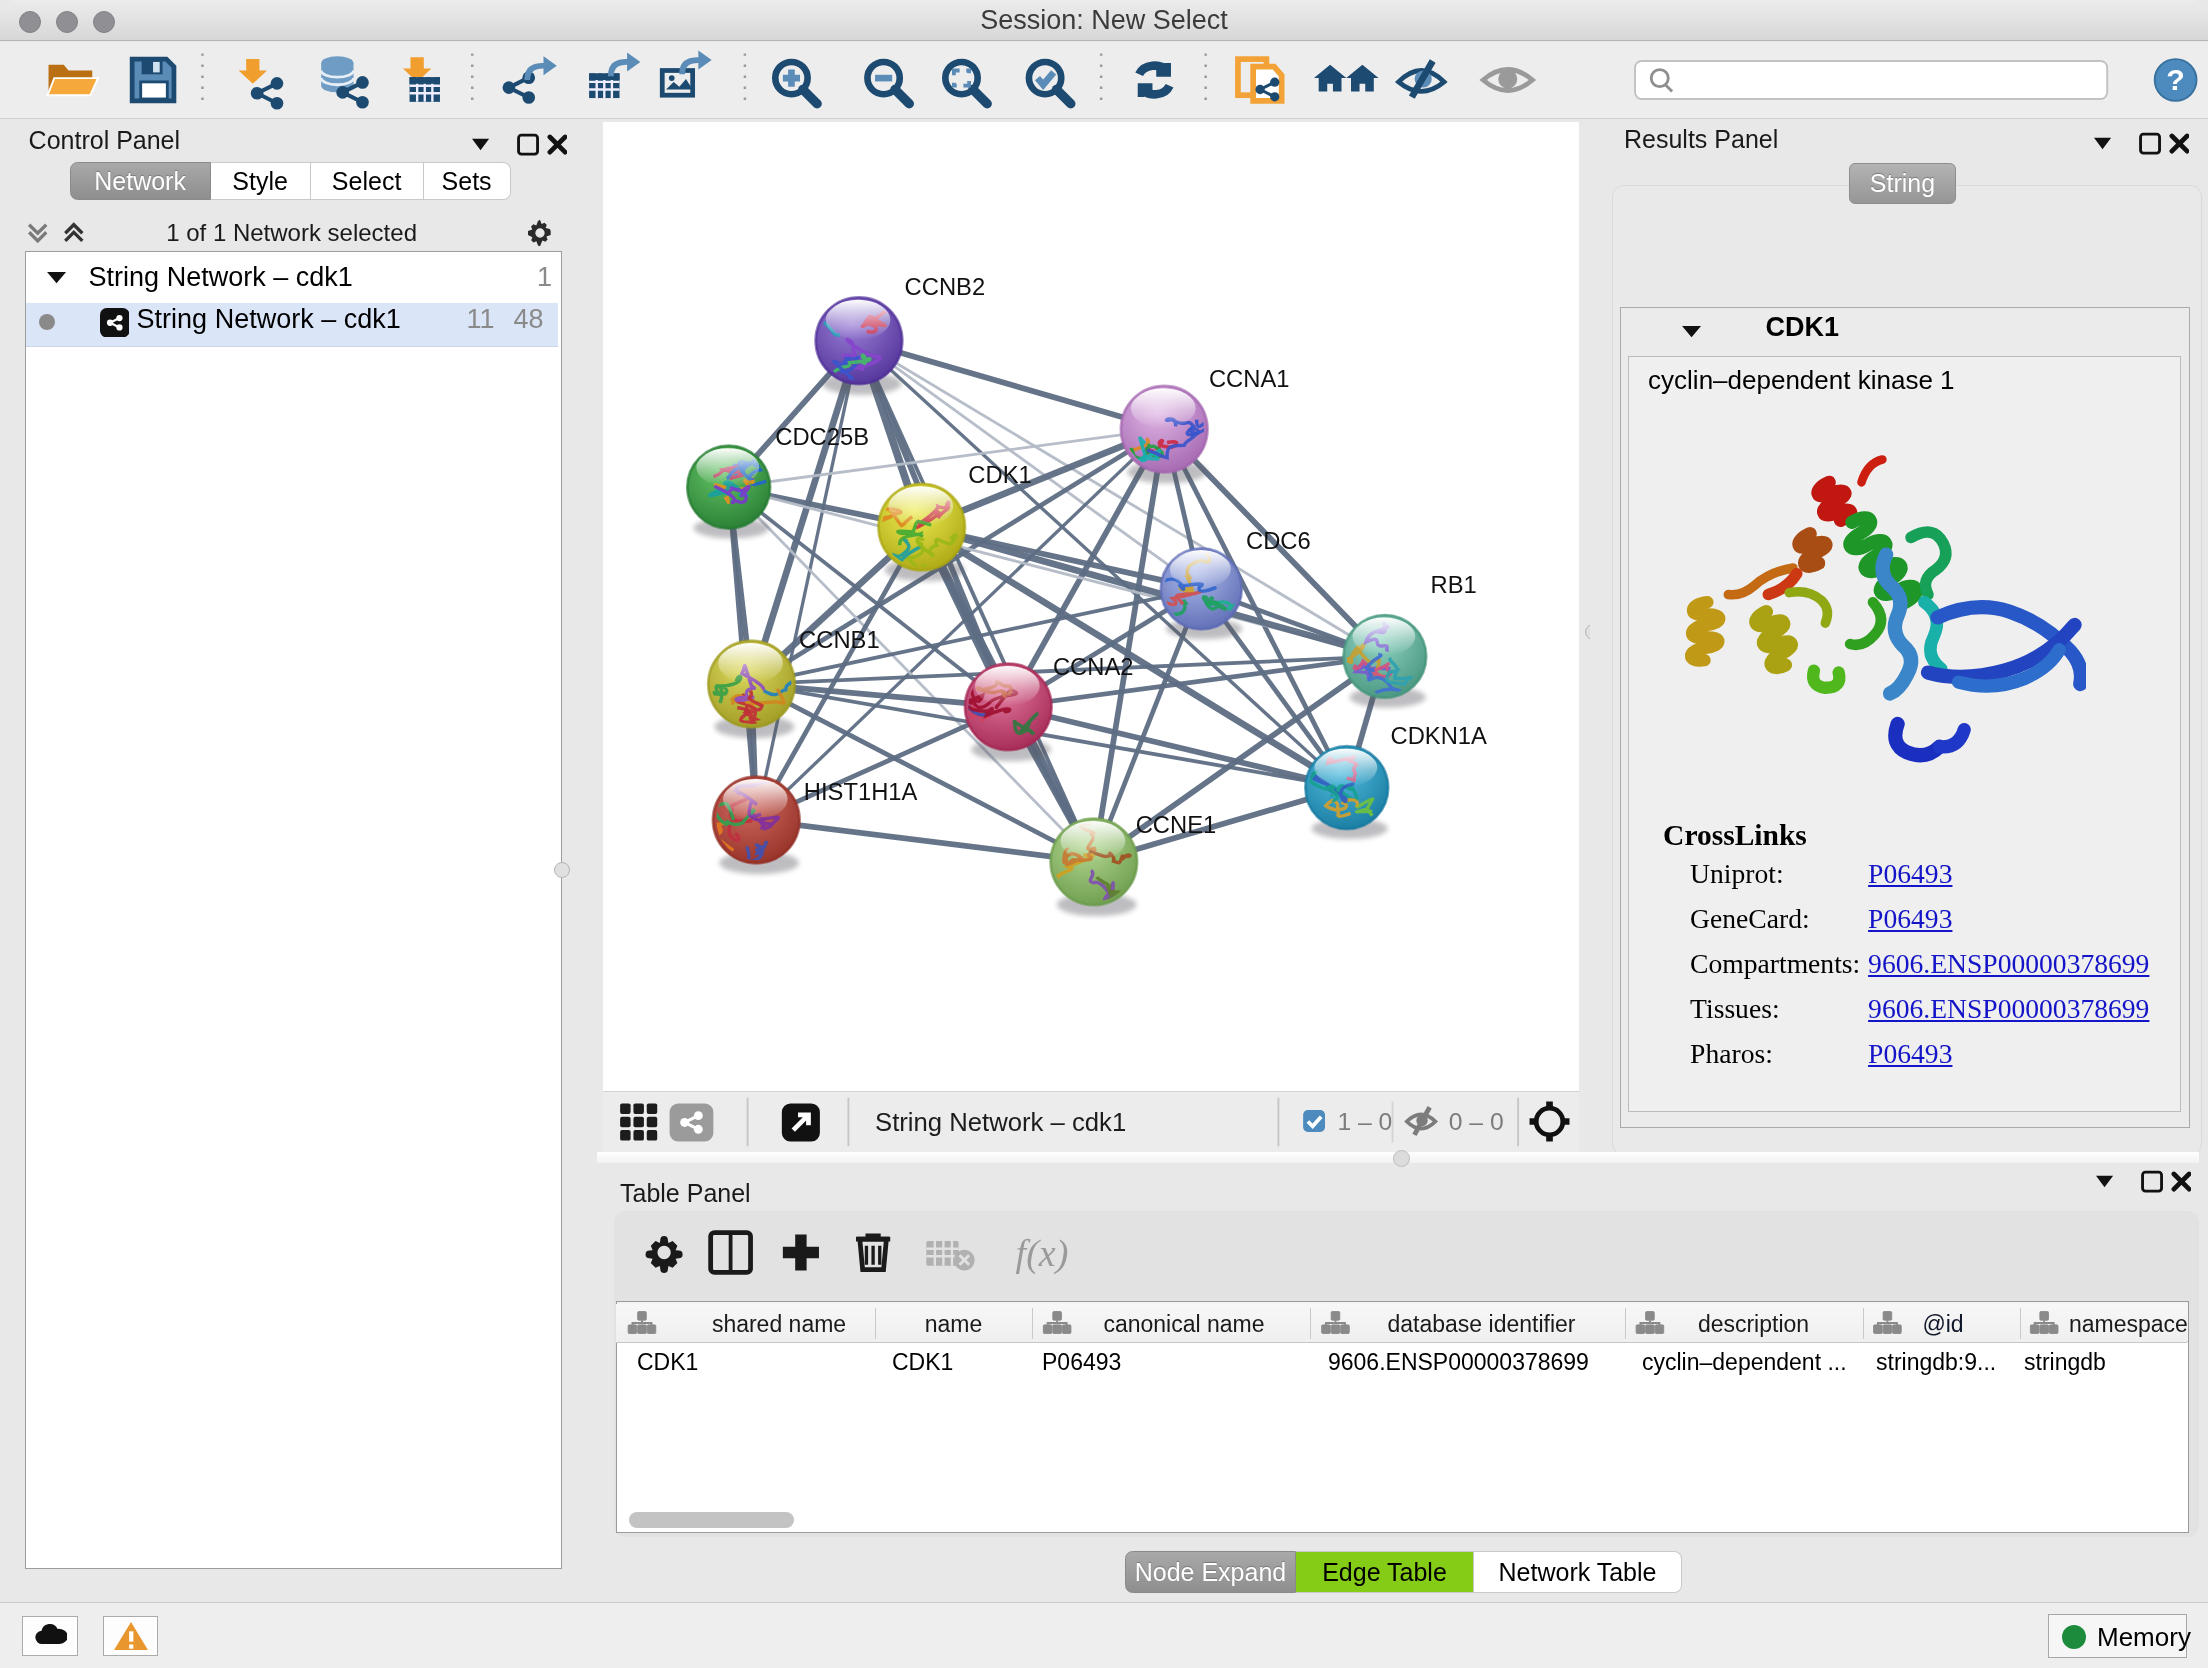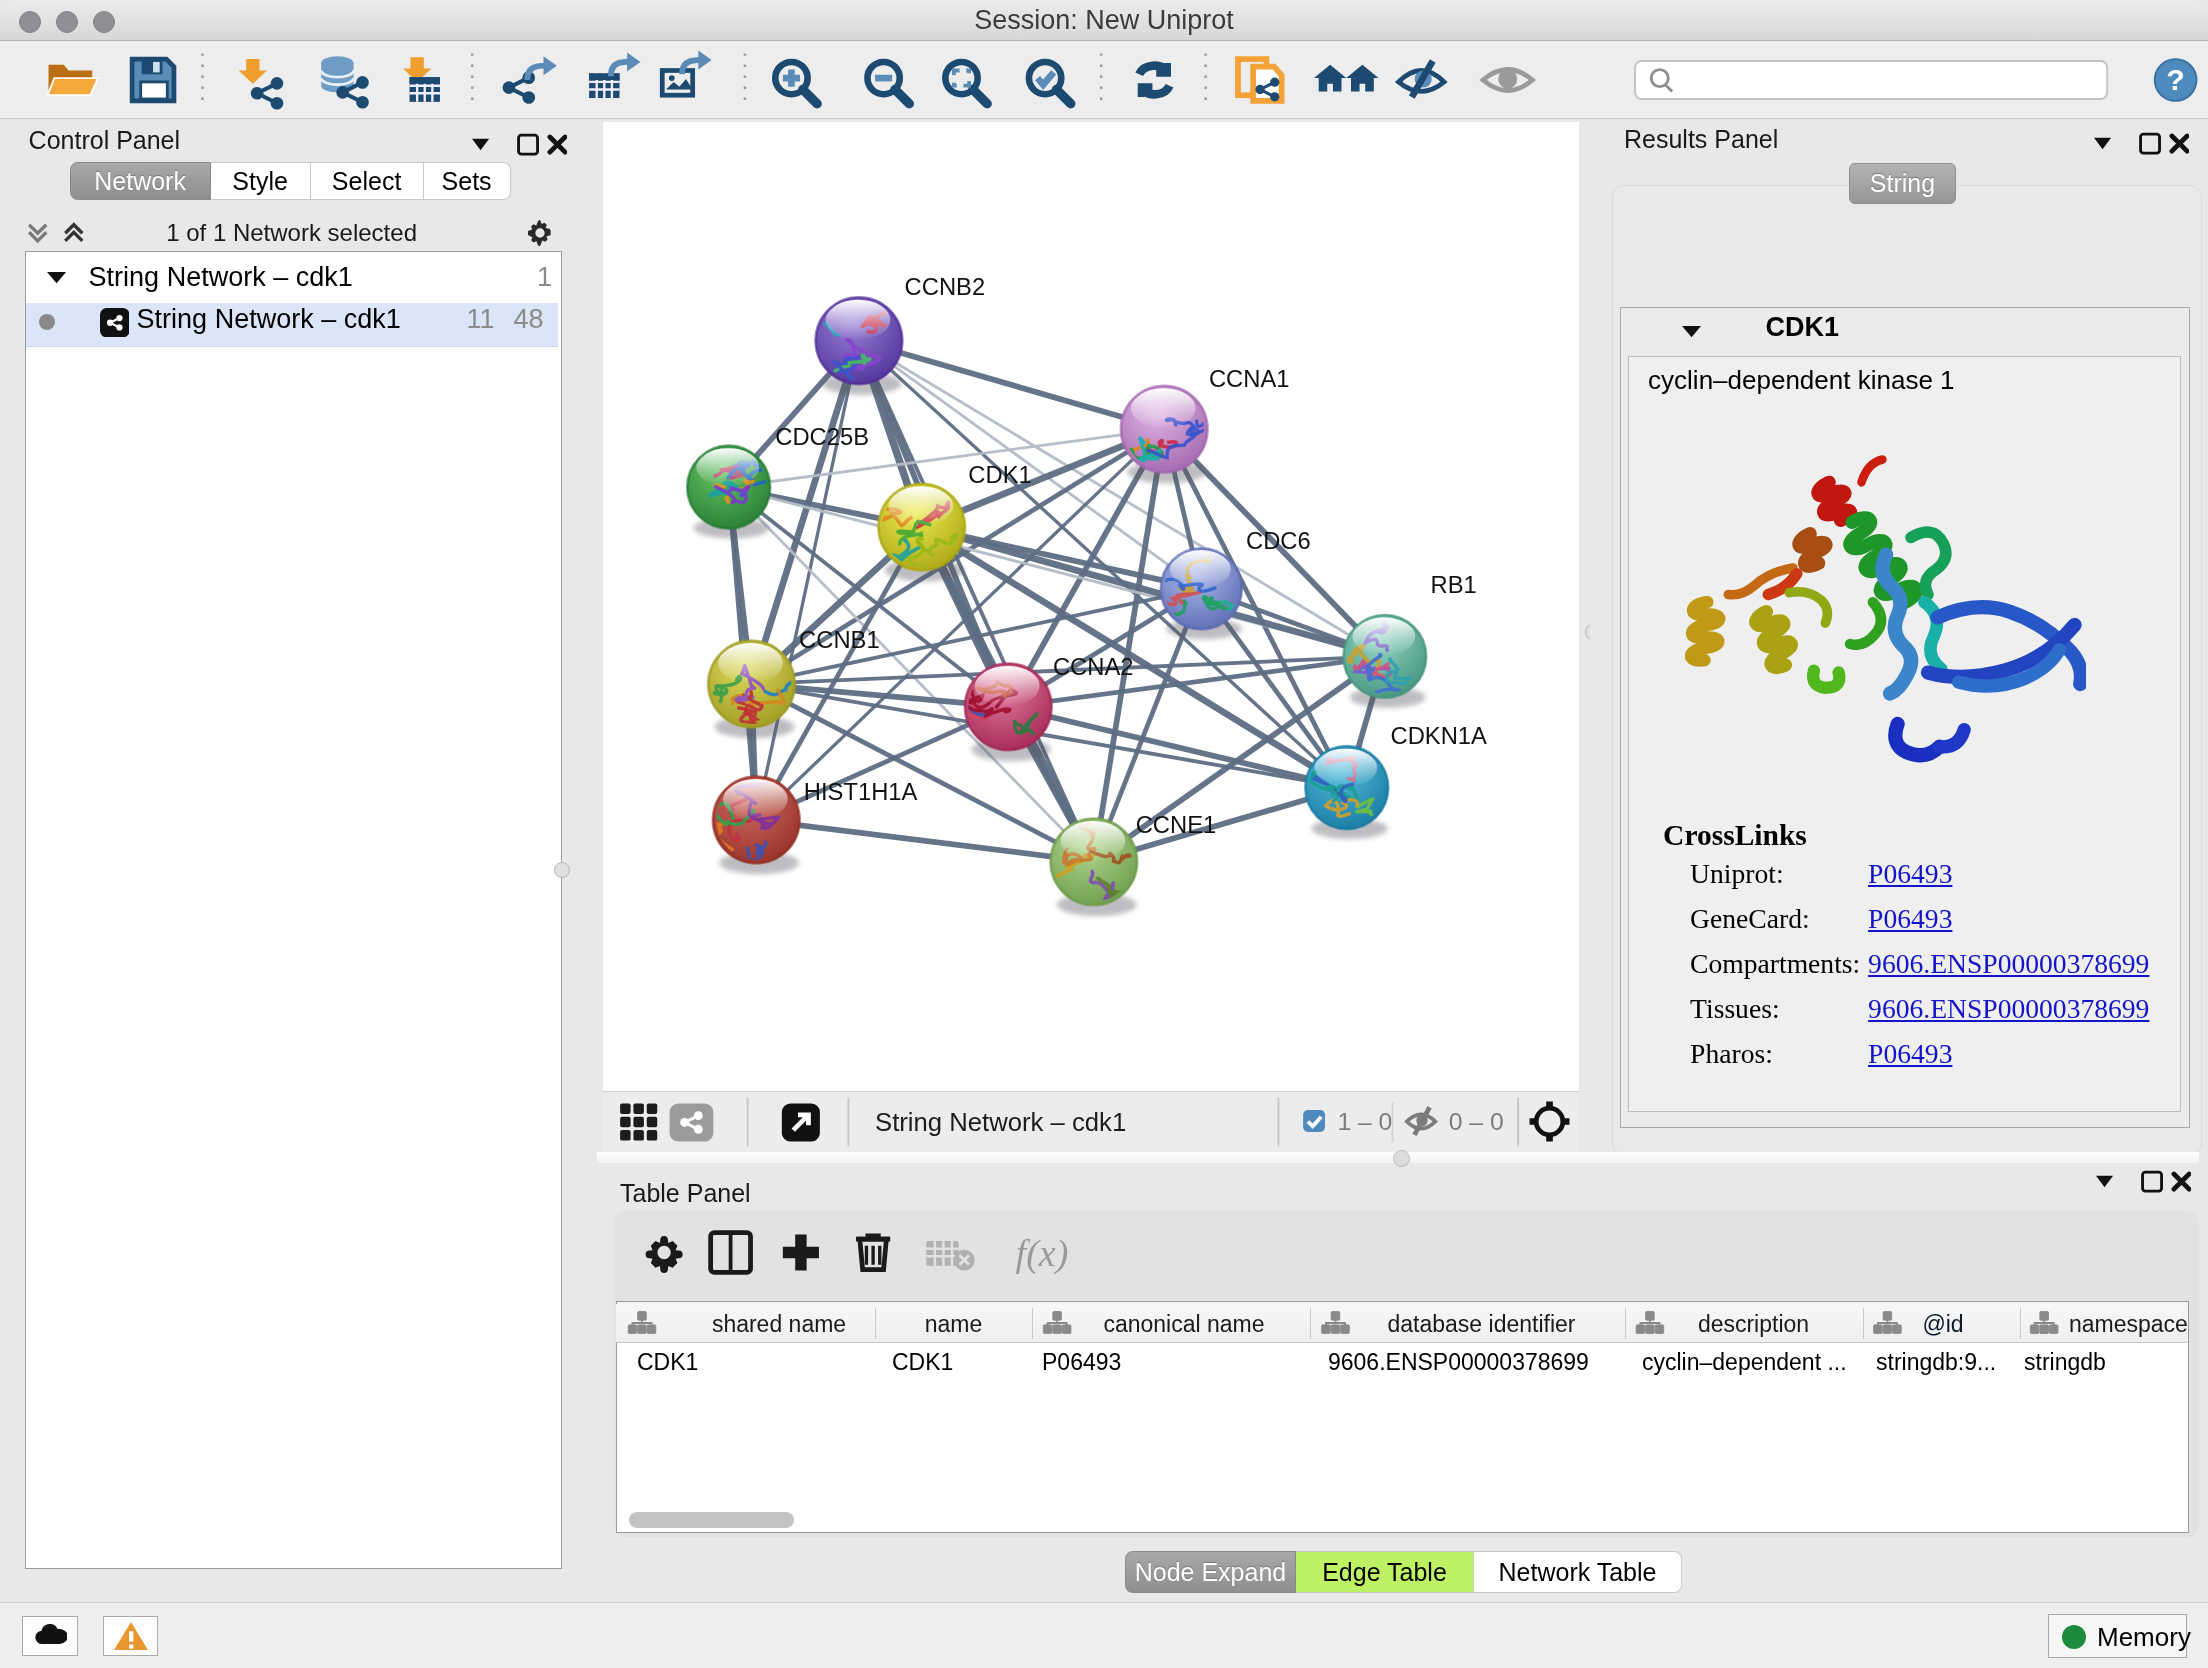--- a/index.html
+++ b/index.html
@@ -4,21 +4,21 @@
 body{width:2208px;height:1668px;font-family:"Liberation Sans",sans-serif;background:#e8e8e8;position:relative;overflow:hidden;}
 .abs{position:absolute;}
 svg{display:block;}
 .ptitle{font-size:25px;color:#1a1a1a;}
 </style></head><body>
 
 <div class="abs" style="left:0;top:0;width:2208px;height:40px;background:linear-gradient(#ececec,#d7d7d7);border-bottom:1.9px solid #b4b4b4;border-radius:17px 17px 0 0;">
   <div class="abs" style="left:19px;top:10.5px;width:20px;height:20px;border-radius:50%;background:#8f8f94;border:1px solid #818186;"></div>
   <div class="abs" style="left:56px;top:10.5px;width:20px;height:20px;border-radius:50%;background:#8f8f94;border:1px solid #818186;"></div>
   <div class="abs" style="left:93px;top:10.5px;width:20px;height:20px;border-radius:50%;background:#8f8f94;border:1px solid #818186;"></div>
-  <div class="abs" style="left:0;top:4.8px;width:2208px;text-align:center;font-size:27px;font-weight:500;color:#3b3b3b;">Session: New Uniprot</div>
+  <div class="abs" style="left:0;top:4.8px;width:2208px;text-align:center;font-size:27px;font-weight:500;color:#3b3b3b;">Session: New Select</div>
 </div>
 
 <div class="abs" style="left:0;top:42px;width:2208px;height:76px;background:#ededed;border-bottom:1.9px solid #cfcfcf;">
   <svg width="2208" height="76" viewBox="0 0 2322 80">
     <defs>
       <g id="magnifier">
         <circle cx="0" cy="0" r="17" fill="none" stroke="#1d4a70" stroke-width="7"></circle>
         <path d="M12,12 L27,27" stroke="#1d4a70" stroke-width="10" stroke-linecap="round"></path>
       </g>
       <g id="sharedots" fill="#1d4a70">
@@ -372,21 +372,21 @@
     </svg>
 
     <div class="abs" style="left:1.9px;top:90px;width:1571px;height:230px;background:#fff;border:1.9px solid #9a9a9a;overflow:hidden;">
       <div class="abs" style="left:0;top:0;width:1571px;height:39px;background:#f4f4f4;border-bottom:1.9px solid #c2c2c2;"></div>
     </div>
   </div>
 </div>
 
 <div class="abs" style="left:1125px;top:1551px;height:42px;display:flex;font-size:25px;">
   <div style="width:169px;background:linear-gradient(#a9a9a9,#8e8e8e);color:#fff;border:1px solid #8a8a8a;border-radius:7.6px 0 0 7.6px;display:flex;align-items:center;justify-content:center;text-shadow:0 -1px 1px #777;">Node Expand</div>
-  <div style="width:177px;background:#bef264;border:1px solid #c9c9c9;border-left:none;display:flex;align-items:center;justify-content:center;">Edge Table</div>
+  <div style="width:177px;background:#84cc16;border:1px solid #c9c9c9;border-left:none;display:flex;align-items:center;justify-content:center;">Edge Table</div>
   <div style="width:207px;background:#fff;border:1px solid #c9c9c9;border-left:none;border-radius:0 7.6px 7.6px 0;display:flex;align-items:center;justify-content:center;">Network Table</div>
 </div>
 
 <div class="abs" style="left:0;top:1602px;width:2208px;height:67px;background:#eeeeee;border-top:1.9px solid #cdcdcd;">
   <div class="abs" style="left:22px;top:13.3px;width:54px;height:38px;background:#fdfdfd;border:1.9px solid #ababab;">
     <svg class="abs" style="left:9.5px;top:5.7px;" width="34" height="25" viewBox="0 0 36 26">
       <path d="M10,22 a7,7 0 0 1 -1,-14 a9,9 0 0 1 17,-2 a8,6.5 0 0 1 2,16 Z" fill="#111"></path>
     </svg>
   </div>
   <div class="abs" style="left:103px;top:13.3px;width:53px;height:38px;background:#fdfdfd;border:1.9px solid #ababab;">

